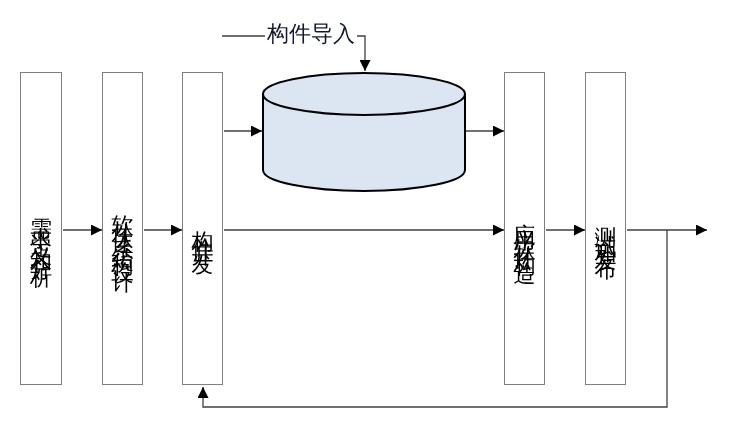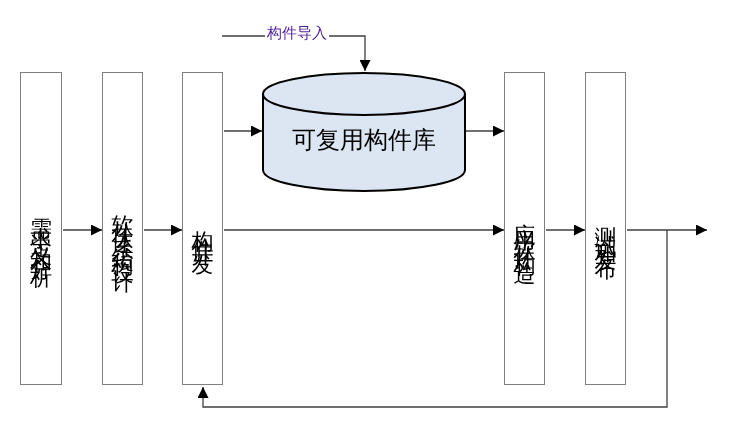--- a/index.html
+++ b/index.html
@@ -43,23 +43,23 @@
 
   svg.connector-layer {
     position: absolute;
     left: 0; top: 0;
     width: 748px;
     height: 429px;
     z-index: 2;
   }
   .float-label {
     position: absolute;
-    font-size: 15px;
+    font-size: 22px;
     line-height: 23px;
-    color: #4c1d95;
+    color: #0f172a;
     background: #ffffff;
     white-space: nowrap;
     z-index: 3;
     padding: 0 2px;
   }
   #label-import { left: 265px; top: 22px; }
   #label-iteration { left: 465px; top: 393px; }
   #label-cylinder {
     position: absolute;
     left: 273px; top: 127px;
@@ -113,15 +113,14 @@
       <path d="M546,230 H585" marker-end="url(#arrow)"></path>
       <path d="M627,230 H707" marker-end="url(#arrow)"></path>
       <path d="M224,131 H262" marker-end="url(#arrow)"></path>
       <path d="M466,131 H504" marker-end="url(#arrow)"></path>
       <path d="M222,36 H365 V71" marker-end="url(#arrow)"></path>
       <path d="M667,230 V407 H203 V387" marker-end="url(#arrow)"></path>
     </g>
   </svg>
 
   <div class="float-label" id="label-import">构件导入</div>
-  <div id="label-cylinder">可复用构件库</div>
 
 </div>
 
 </body></html>

